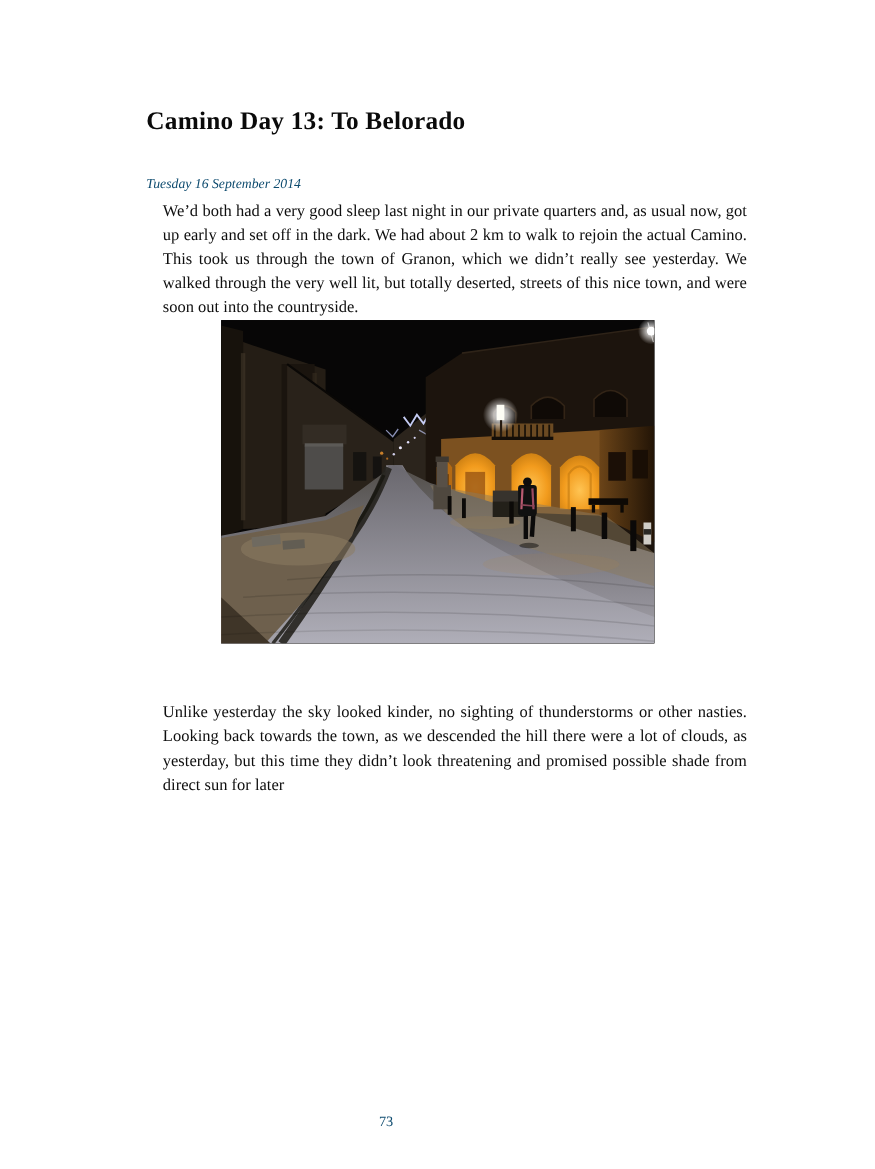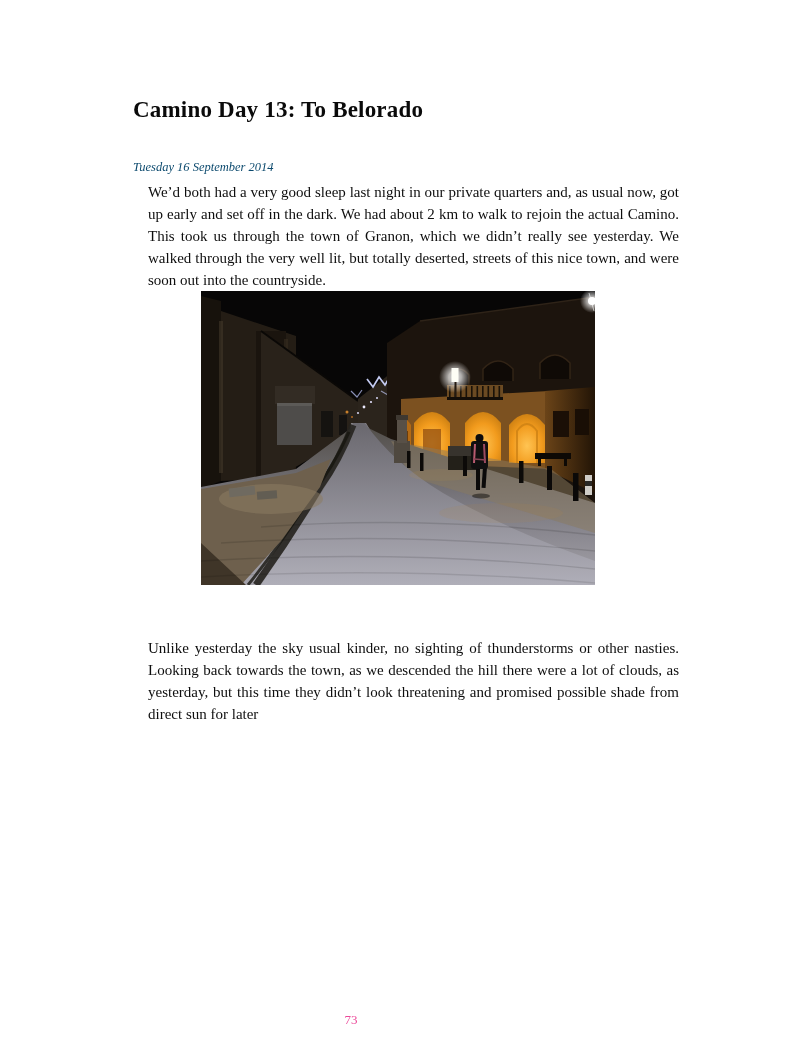--- a/index.html
+++ b/index.html
@@ -25,21 +25,21 @@
   }
   .p1{top:166px;}
   .p2{top:622px;}
   .photo{
     position:absolute;left:201px;top:291px;width:394px;height:294px;
     overflow:hidden;background:#070606;
   }
   .photo svg{display:block;}
   .pagenum{
     position:absolute;left:0;top:1012px;width:702px;
-    text-align:center;font-size:13px;color:#ec4899;
+    text-align:center;font-size:13px;color:#0c4a6e;
   }
 </style>
 </head>
 <body>
 
 <div class="page">
 
   <h1 class="title">Camino Day 13: To Belorado</h1>
   <div class="date">Tuesday 16 September 2014</div>
 
@@ -211,17 +211,17 @@
       </g>
 
       <g>
         <circle cx="391" cy="10" r="12" fill="url(#lampGlow)" opacity="0.85"></circle>
         <circle cx="391" cy="10" r="4" fill="#ffffff"></circle>
         <line x1="388" y1="2" x2="393" y2="20" stroke="#ffffff" stroke-width="1" opacity="0.6"></line>
       </g>
     </svg>
   </div>
 
-  <p class="bodytext p2">Unlike yesterday the sky usual kinder, no sighting of thunderstorms or other nasties. Looking back towards the town, as we descended the hill there were a lot of clouds, as yesterday, but this time they didn’t look threatening and promised possible shade from direct sun for later</p>
+  <p class="bodytext p2">Unlike yesterday the sky looked kinder, no sighting of thunderstorms or other nasties. Looking back towards the town, as we descended the hill there were a lot of clouds, as yesterday, but this time they didn’t look threatening and promised possible shade from direct sun for later</p>
 
   <div class="pagenum">73</div>
 
 </div>
 
 </body></html>

